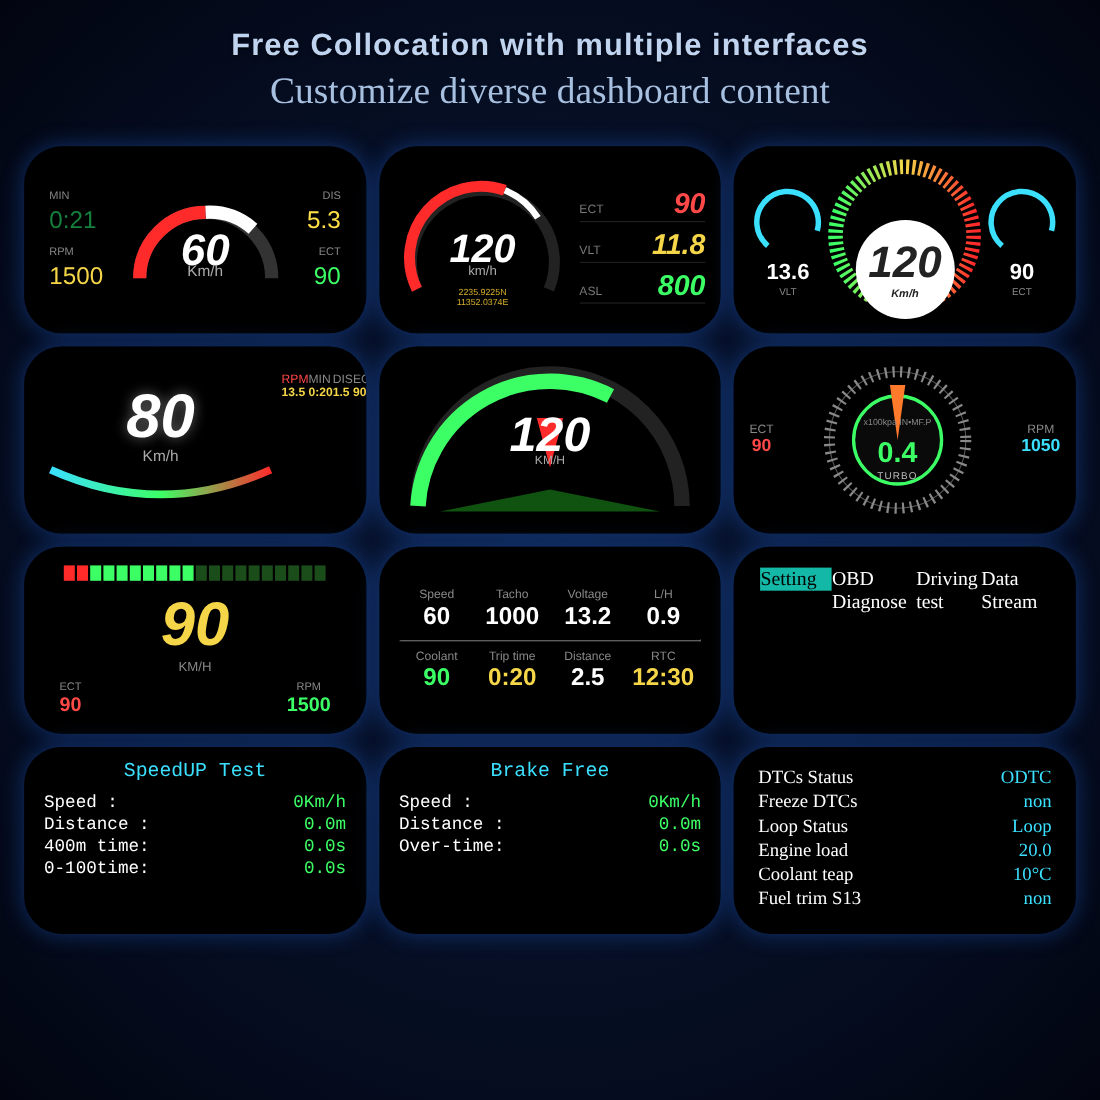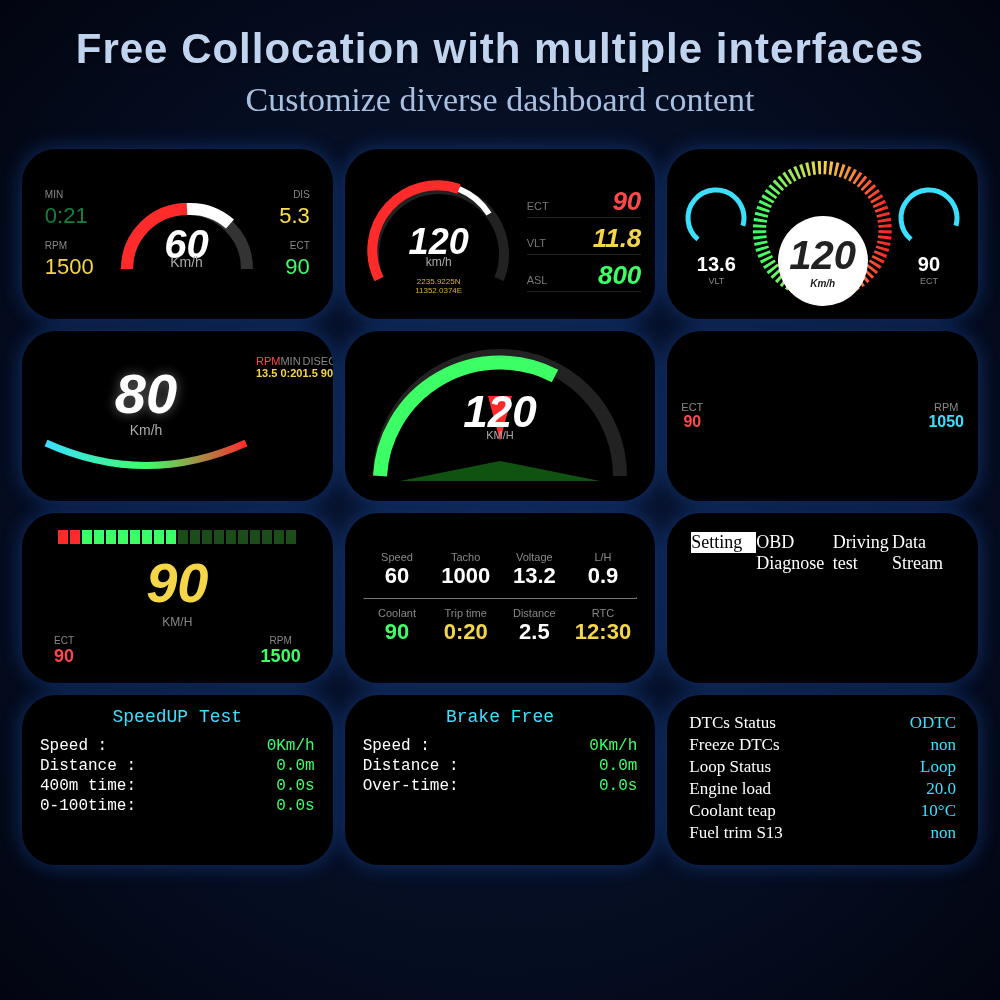--- a/index.html
+++ b/index.html
@@ -9,21 +9,21 @@
     background: radial-gradient(ellipse at center, #0a1836 0%, #050c1f 70%, #020510 100%);
     font-family: Arial, sans-serif;
     color: #fff;
     overflow: hidden;
   }
   .titles {
     text-align: center;
     padding: 25px 0 10px;
   }
   .title {
-    font-size: 42px;
+    font-size: 28px;
     font-weight: bold;
     color: #c0d4f0;
     text-shadow: 0 2px 3px rgba(0,0,0,0.6);
     letter-spacing: 1px;
     text-align: center;
   }
   .subtitle {
     font-size: 34px;
     color: #a8c0e0;
     font-family: Georgia, serif;
@@ -123,21 +123,21 @@
   .t8 .srow{display:flex;}
   .t8 .scell{flex:1;display:flex;flex-direction:column;align-items:center;}
   .t8 .sl{font-size:11px;color:#888;}
   .t8 .sv{font-size:22px;font-weight:bold;color:#fff;}
   .t8 .sv2{font-size:22px;font-weight:bold;}
   .r2 .c0{color:#3cff66;} .r2 .c1{color:#f5d648;} .r2 .c2{color:#fff;} .r2 .c3{color:#f5d648;}
 
   
   .t9{padding:18px 24px;}
   .t9 .mi{font-size:18px;font-family:Georgia,serif;color:#fff;padding:1px 0;}
-  .t9 .sel{background:#ffffff;color:#000;display:inline-block;padding:0 14px 0 0;}
+  .t9 .sel{background:#14b8a6;color:#000;display:inline-block;padding:0 14px 0 0;}
 
   
   .tt{font-family:"Courier New",monospace;padding:12px 18px;display:flex;flex-direction:column;gap:2px;}
   .tt .h{color:#3be0ff;text-align:center;font-size:18px;margin-bottom:8px;}
   .tt .tr{display:flex;justify-content:space-between;font-size:16px;}
   .tt .tk{color:#fff;}
   .tt .tv{color:#3cff66;}
 
   
   .t12{font-family:Georgia,serif;padding:18px 22px;display:flex;flex-direction:column;gap:2px;}
@@ -273,20 +273,31 @@
     </svg>
     <div class="sp">120</div>
     <div class="un">KM/H</div>
   </div>
 
   <div class="tile t6">
     <div class="side">
       <span class="sl">ECT</span>
       <span style="color:#ff4848;font-size:16px;font-weight:bold">90</span>
     </div>
+    <div class="gauge">
+      <svg viewBox="0 0 150 150">
+        <circle cx="75" cy="75" r="62" stroke="#555" stroke-width="1" fill="none"></circle>
+        <circle cx="75" cy="75" r="62" stroke="#888" stroke-width="10" fill="none" stroke-dasharray="2 5"></circle>
+        <circle cx="75" cy="75" r="40" stroke="#3cff66" stroke-width="3" fill="#0a0a0a"></circle>
+        <polygon points="75,75 68,25 82,25" fill="#ff7a2b"></polygon>
+      </svg>
+      <div class="gh">x100kpa IN•MF.P</div>
+      <div class="gn">0.4</div>
+      <div class="gt">TURBO</div>
+    </div>
     <div class="side">
       <span class="sl">RPM</span>
       <span style="color:#3be0ff;font-size:16px;font-weight:bold">1050</span>
     </div>
   </div>
 
   <div class="tile t7">
     <div class="bar">
       <div class="seg" style="background:#ff2b2b"></div>
         <div class="seg" style="background:#ff2b2b"></div>

